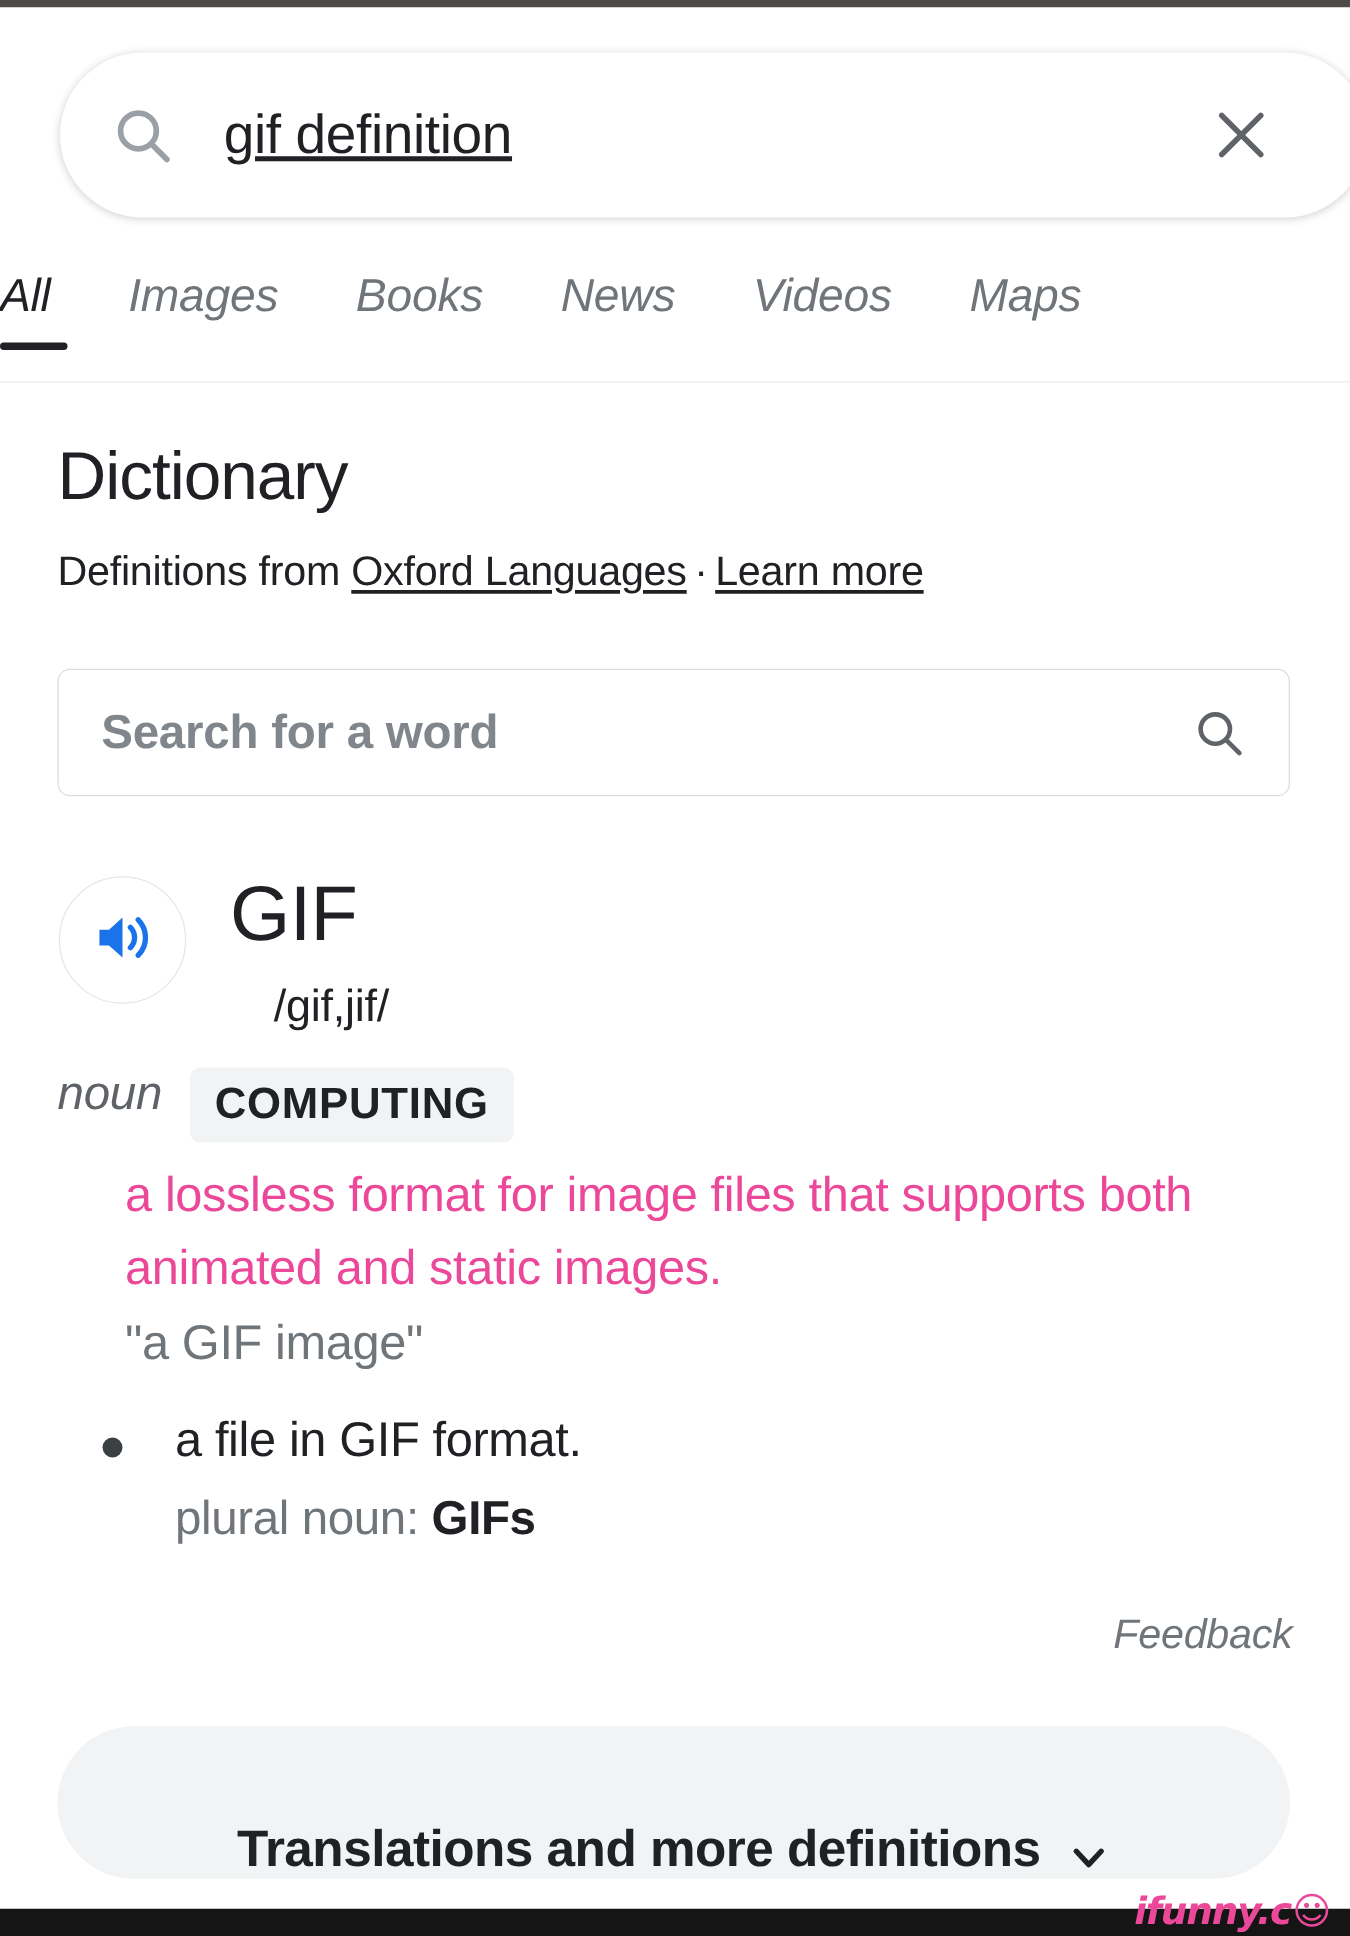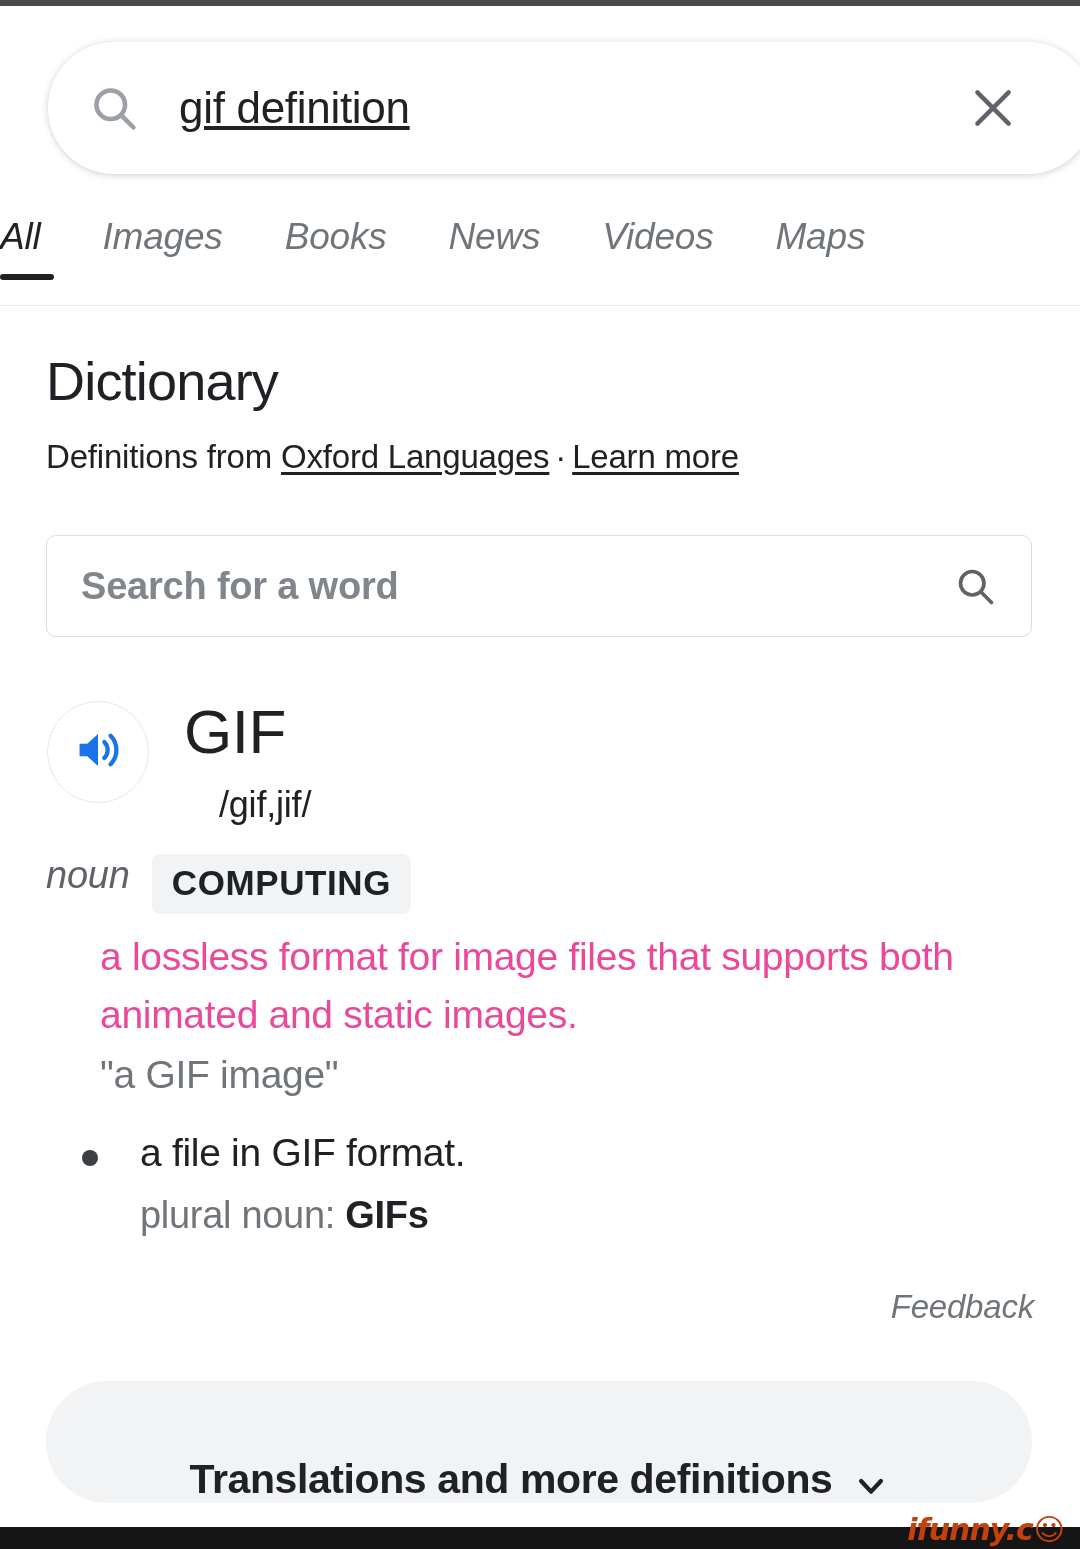--- a/index.html
+++ b/index.html
@@ -333,21 +333,21 @@
     height: 22px;
     background: #151515;
   }
   .watermark {
     position: absolute;
     right: 16px;
     top: 1512px;
     font-size: 30px;
     font-weight: bold;
     font-style: italic;
-    color: #c2410c;
+    color: #ec4899;
     letter-spacing: -1px;
     font-family: "DejaVu Sans", sans-serif;
     display: flex;
     align-items: center;
   }
   .watermark .smiley { margin-left: 1px; }
 </style>
 </head>
 <body>
 

